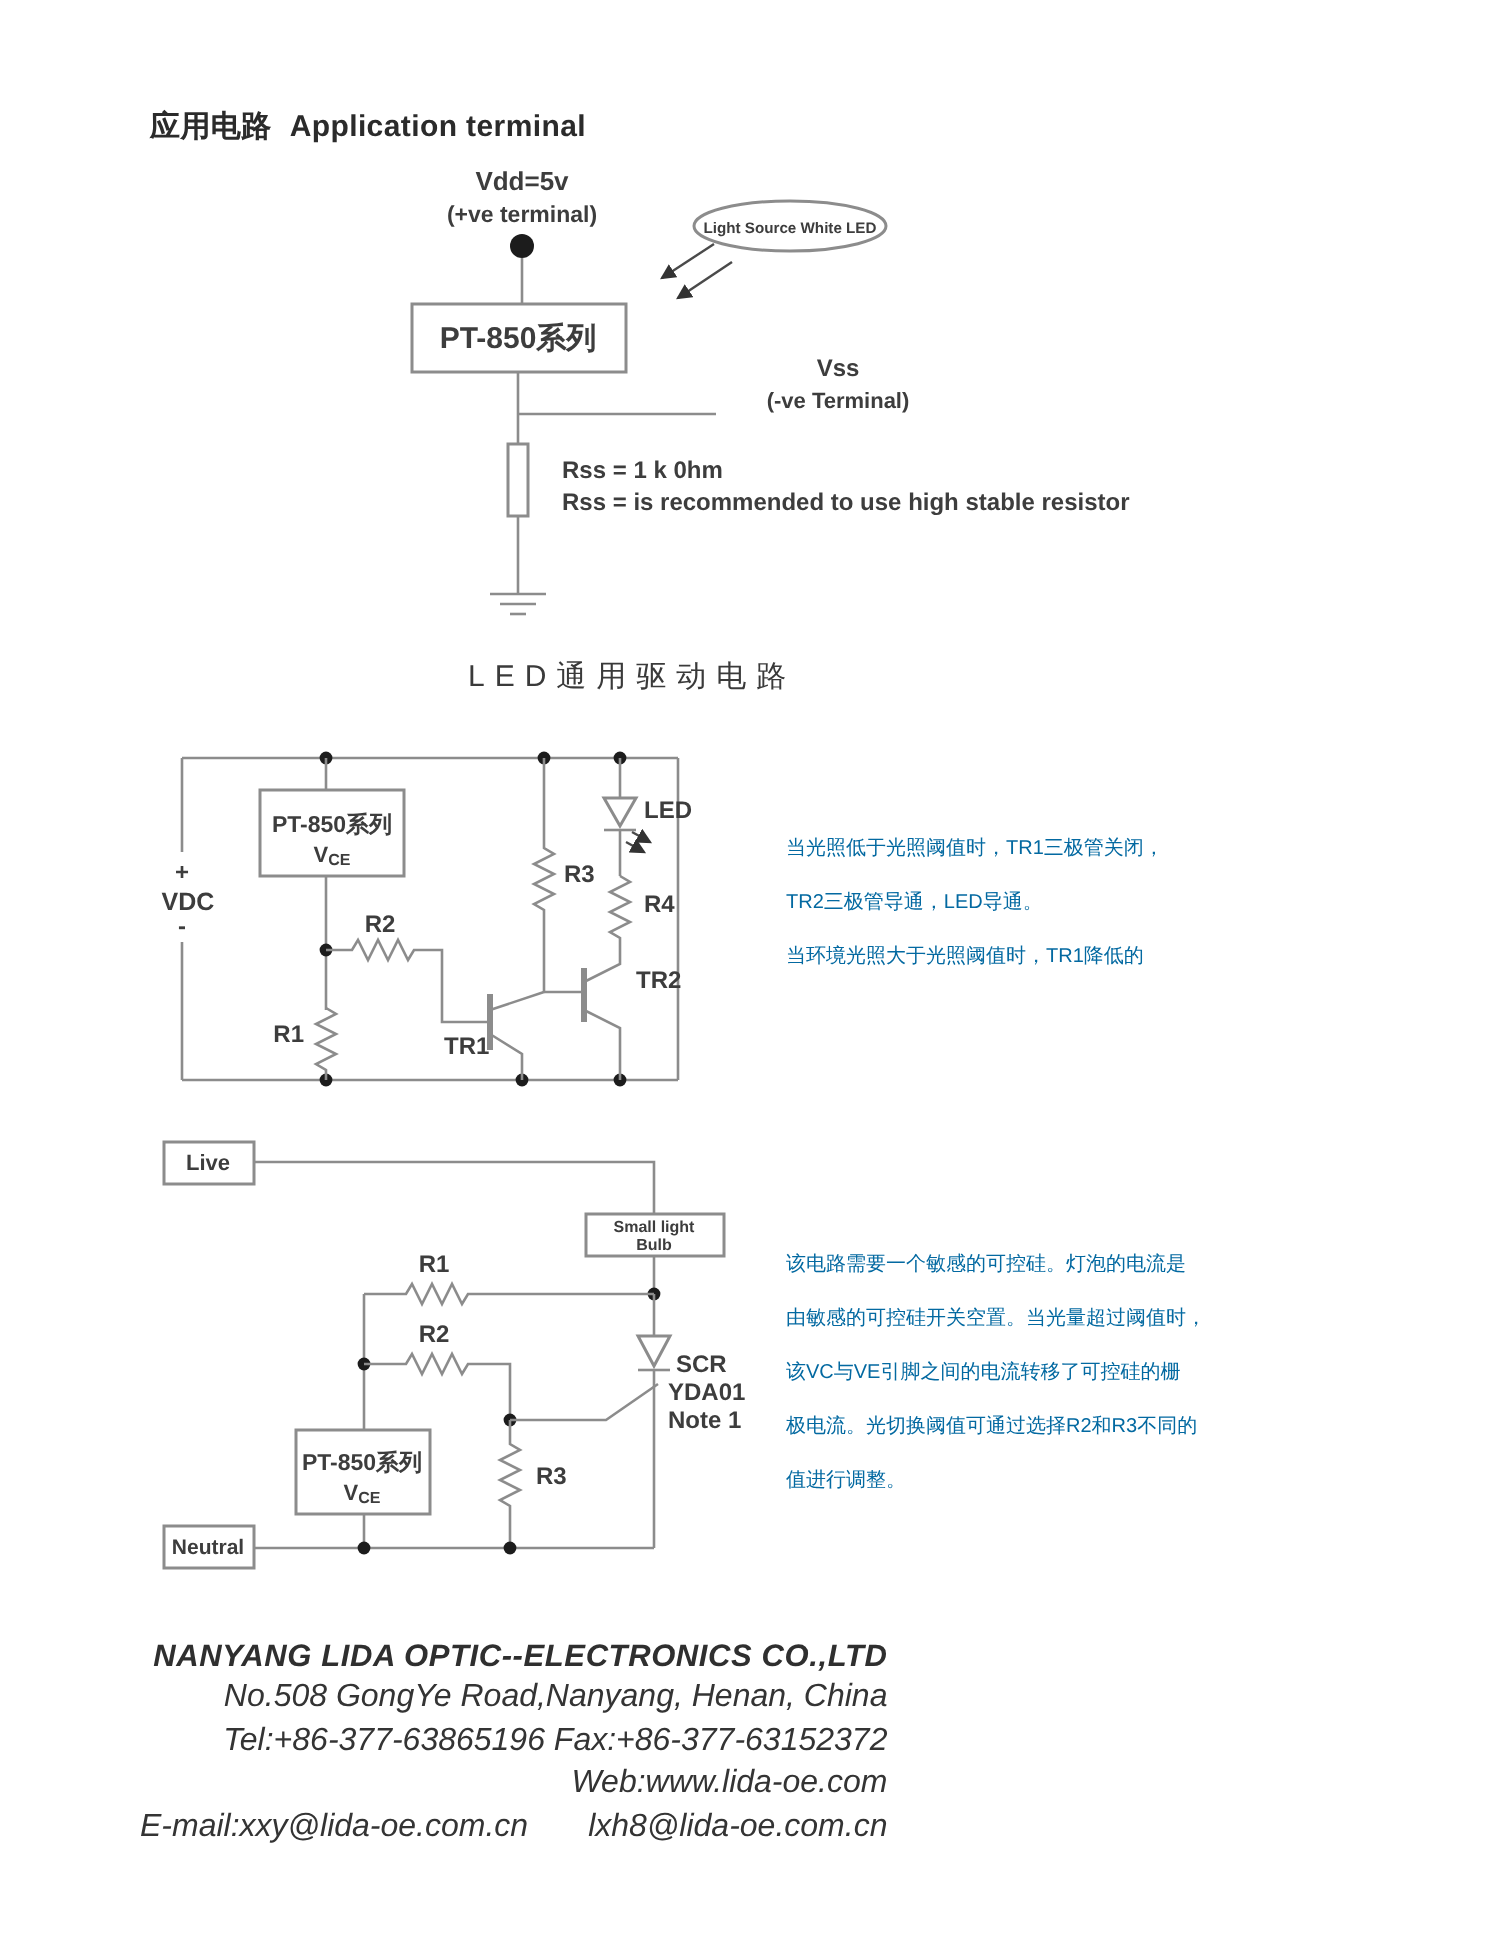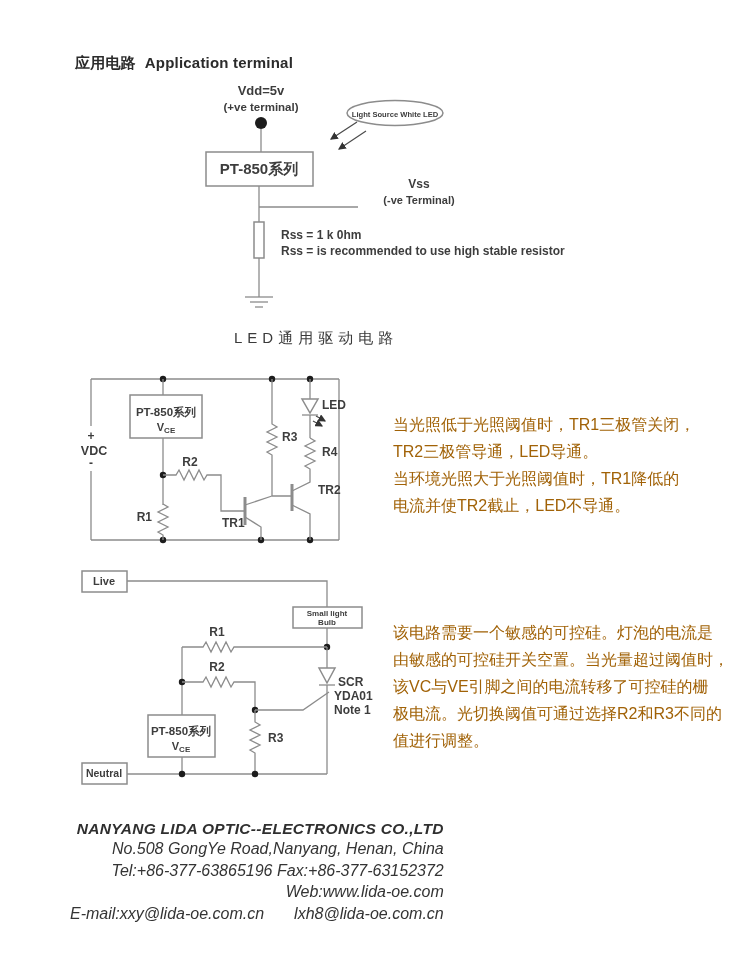--- a/index.html
+++ b/index.html
@@ -4,21 +4,21 @@
 <style>
   html,body{margin:0;padding:0;}
   body{
     width:750px;height:970px;background:#ffffff;position:relative;overflow:hidden;
     font-family:"Liberation Sans","DejaVu Sans",sans-serif;color:#3d3d3d;
   }
   .abs{position:absolute;}
   #page-title{left:75px;top:54px;font-size:15px;font-weight:bold;color:#2b2b2b;letter-spacing:.2px;}
   #page-title .en{margin-left:9px;}
   #led-title{left:193px;top:329px;font-size:15px;font-weight:500;color:#3a3a3a;letter-spacing:5px;white-space:nowrap;margin-left:41px;}
-  .desc{font-size:16px;line-height:27px;color:#a16207;white-space:nowrap;}
+  .desc{font-size:10px;line-height:27px;color:#0369a1;white-space:nowrap;}
   #desc1{left:393px;top:411px;}
   #desc2{left:393px;top:619px;}
   #footer{left:70px;top:820px;color:#343434;font-style:italic;text-align:right;}
   #footer .company{font-size:15.5px;font-weight:bold;letter-spacing:.3px;color:#2f2f2f;}
   #footer .line{font-size:16px;line-height:21.5px;font-style:italic;}
   #footer .line:first-of-type{margin-top:8px;}
   #footer .email2{margin-left:30px;}
   svg text{fill:#3d3d3d;font-family:"Liberation Sans","DejaVu Sans",sans-serif;font-weight:600;}
   svg .wire{stroke:#8c8c8c;stroke-width:1.3;fill:none;}
   svg .comp{stroke:#8c8c8c;stroke-width:1.5;fill:#ffffff;}
@@ -191,21 +191,20 @@
     <path class="wire" d="M127,774 H327"></path>
     <circle cx="182" cy="774" r="3.2" class="dot"></circle>
     <circle cx="255" cy="774" r="3.2" class="dot"></circle>
   </g>
 </svg>
 
 <div class="abs desc" id="desc1">
   <div>当光照低于光照阈值时，TR1三极管关闭，</div>
   <div>TR2三极管导通，LED导通。</div>
   <div>当环境光照大于光照阈值时，TR1降低的</div>
-  <div>电流并使TR2截止，LED不导通。</div>
 </div>
 
 <div class="abs desc" id="desc2">
   <div>该电路需要一个敏感的可控硅。灯泡的电流是</div>
   <div>由敏感的可控硅开关空置。当光量超过阈值时，</div>
   <div>该VC与VE引脚之间的电流转移了可控硅的栅</div>
   <div>极电流。光切换阈值可通过选择R2和R3不同的</div>
   <div>值进行调整。</div>
 </div>
 

